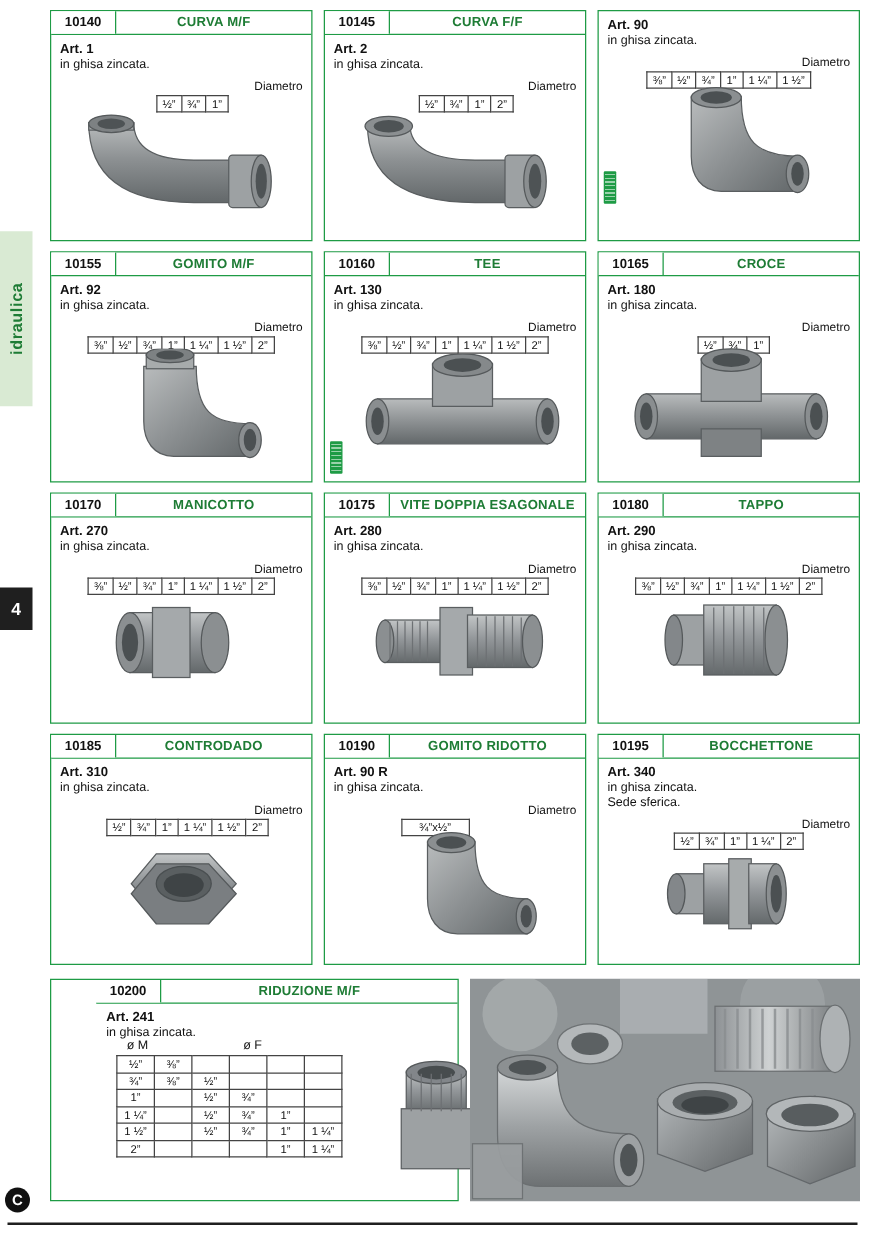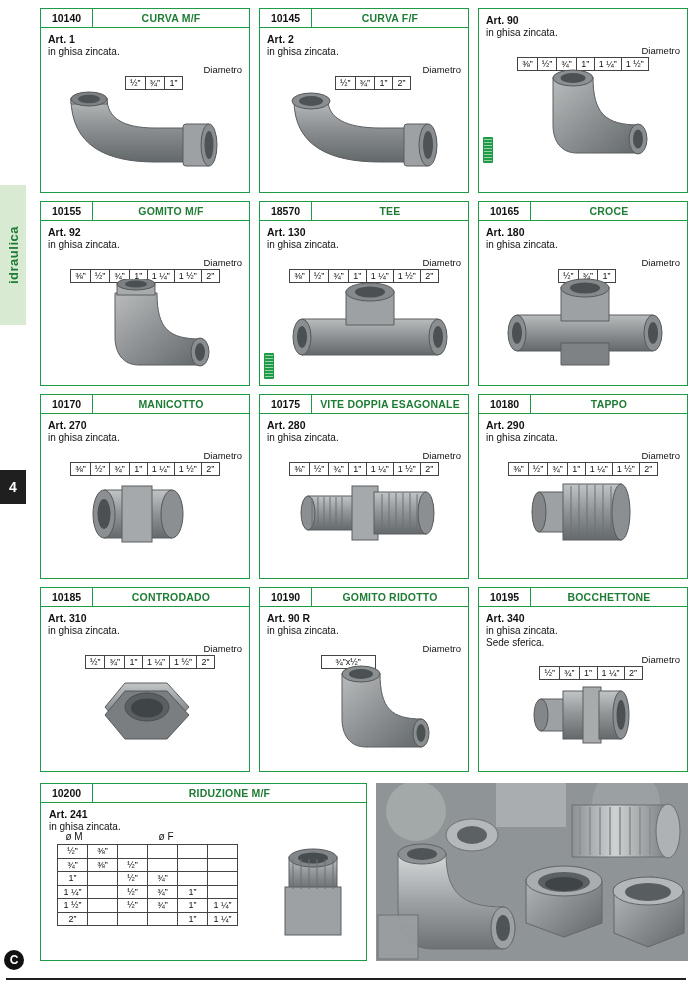--- a/index.html
+++ b/index.html
@@ -88,21 +88,21 @@
     border:0.8px solid #444;
     border-top:0.8px solid #444;
     padding:1px 4px; text-align:center; white-space:nowrap;
     min-width:18px; height:13px;
   }
 
   
   .photo { position:absolute; }
 
   
-  .card-rid { width:327px; height:178px; }
+  .card-rid { width:327px; height:178px;padding-left:36px; }
   .card-rid .card-body { padding:5px 8px 0 8px; }
   table.rid { border-collapse:collapse; font-size:9px; margin-top:2px; }
   table.rid td { border:0.8px solid #444; width:30px; height:13.5px; text-align:center; padding:0 2px; }
   .rid-head { display:flex; font-size:10px; margin-bottom:1px; }
 
   
   .photo-block {
     width:312px; height:178px; background:#9aa0a3; position:relative; overflow:hidden;
     border:0px solid #888;
   }
@@ -281,21 +281,21 @@
         <ellipse cx="45" cy="5" rx="19" ry="6" fill="#7d8183" stroke="#55595b"></ellipse>
         <ellipse cx="45" cy="5" rx="11" ry="3.6" fill="#4b5052"></ellipse>
         <ellipse cx="109" cy="73" rx="9" ry="14" fill="#8a8e90" stroke="#55595b"></ellipse>
         <ellipse cx="109" cy="73" rx="5" ry="9" fill="#4b5052"></ellipse>
       </svg>
     </div>
   </div>
 
   <div class="card">
     <div class="card-head">
-      <div class="code">18570</div>
+      <div class="code">10160</div>
       <div class="title">TEE</div>
     </div>
     <div class="card-body">
       <div class="art">Art. 130</div>
       <div class="desc">in ghisa zincata.</div>
       <div class="dia-wrap">
         <div class="dia-label">Diametro</div>
         <table class="dia">
             <tbody>
               <tr>

